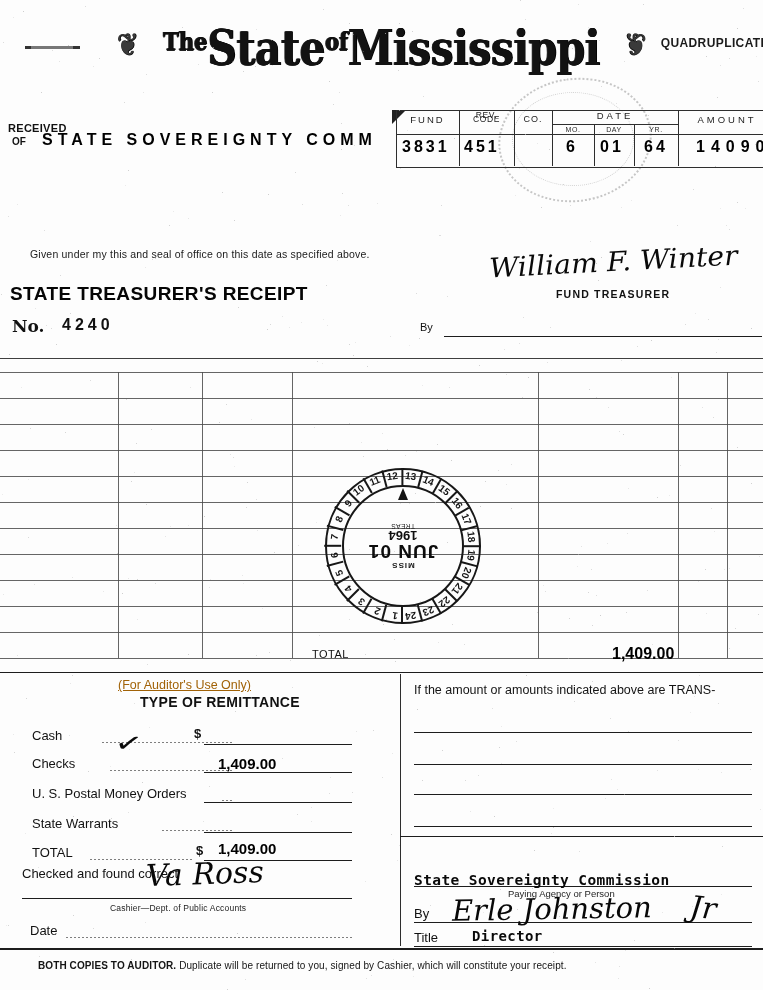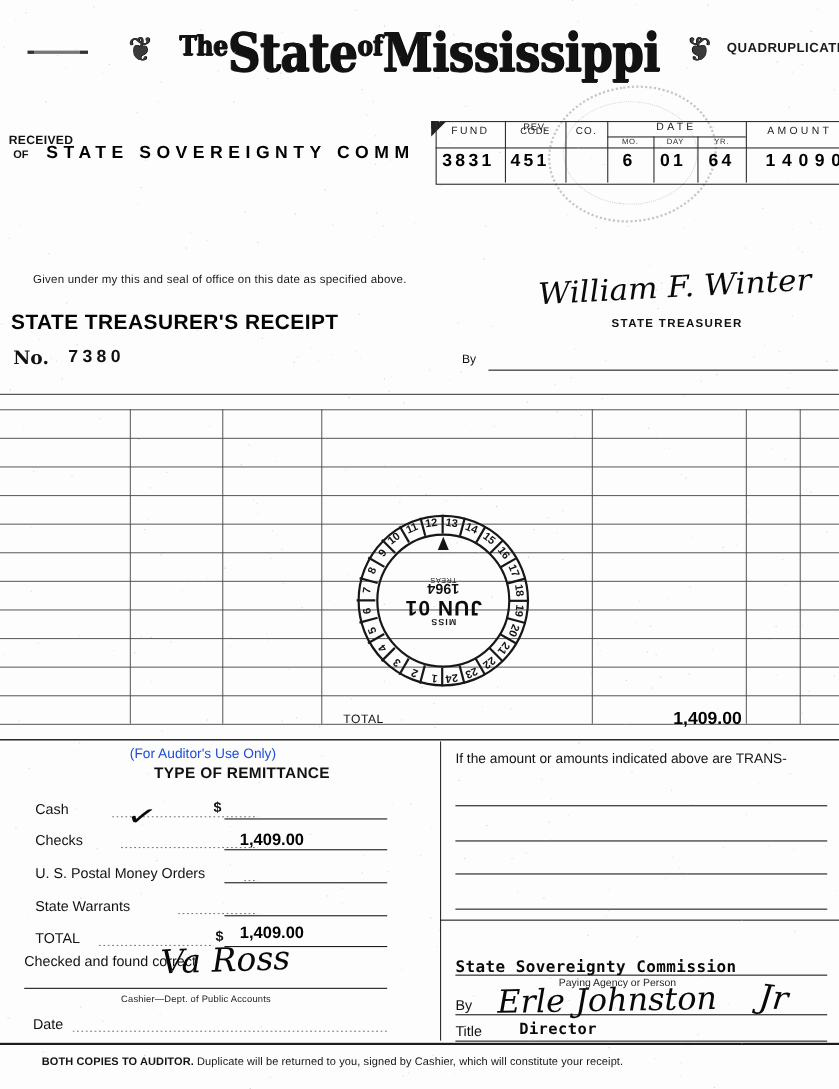--- a/index.html
+++ b/index.html
@@ -130,21 +130,21 @@
   #datestamp .ctr .miss{font-size:8px;font-weight:bold;letter-spacing:1px;color:#191919;}
   #datestamp .ctr .mon{font-size:19px;font-weight:bold;letter-spacing:1px;color:#0c0c0c;}
   #datestamp .ctr .yr{font-size:13px;font-weight:bold;color:#101010;}
   #datestamp .ctr .tre{font-size:6.5px;letter-spacing:.5px;color:#222;}
   #datestamp .ptr{position:absolute;left:50%;margin-left:-5px;bottom:20px;
     width:0;height:0;border-left:5px solid transparent;border-right:5px solid transparent;
     border-top:12px solid #141414;}
   #divider-v{position:absolute;left:400px;top:674px;width:1px;height:272px;background:#2e2e2e;}
   #divider-top{position:absolute;left:0;top:672px;width:763px;height:1px;background:#1d1d1d;}
   #divider-bot{position:absolute;left:0;top:948px;width:763px;height:2px;background:#1d1d1d;}
-  #aud-note{left:118px;top:678px;font-size:12.5px;color:#1d4ed8;}
+  #aud-note{left:118px;top:678px;font-size:12.5px;color:#a16207;text-decoration:underline;}
   #remit-title{left:140px;top:694px;font-size:14px;font-weight:bold;letter-spacing:.3px;}
   .remit-label{position:absolute;font-size:13px;color:#121212;}
   .remit-amt{position:absolute;font-size:15px;font-weight:bold;color:#000;}
   .dollar{position:absolute;font-size:13px;font-weight:bold;}
   #checkmark{
     position:absolute;left:118px;top:728px;font-size:26px;color:#0a0a0a;
     transform:rotate(8deg) scaleX(1.3);font-family:"DejaVu Sans",sans-serif;
   }
   #csig{
     position:absolute;left:146px;top:856px;font-family:"DejaVu Serif",serif;font-style:italic;
@@ -228,25 +228,25 @@
     <div class="val" style="left:124px;top:28px;"></div>
     <div class="val" style="left:170px;top:28px;">6</div>
     <div class="val" style="left:204px;top:28px;">01</div>
     <div class="val" style="left:248px;top:28px;">64</div>
     <div class="val" style="left:300px;top:28px;letter-spacing:6px;">140900</div>
   </div>
 
   <div class="abs" id="stmt2">Given under my this and seal of office on this date as specified above.</div>
 
   <div class="abs" id="tsig">William F. Winter</div>
-  <div class="abs" id="tsig-label">STATE TREASURER</div>
+  <div class="abs" id="tsig-label">FUND TREASURER</div>
 
   <div class="abs" id="receipt-title">STATE TREASURER'S RECEIPT</div>
   <div class="abs" id="no-label">No.</div>
-  <div class="abs" id="no-val">7380</div>
+  <div class="abs" id="no-val">4240</div>
   <div class="abs" id="by1-label">By</div>
   <div class="solidline" id="by1-line"></div>
 
   <div class="abs" id="ledger">
       <div class="hline" style="top: 0px; background: rgb(29, 29, 29);"></div>
       <div class="hline" style="top: 14px;"></div>
       <div class="hline" style="top: 40px;"></div>
       <div class="hline" style="top: 66px;"></div>
       <div class="hline" style="top: 92px;"></div>
       <div class="hline" style="top: 118px;"></div>

